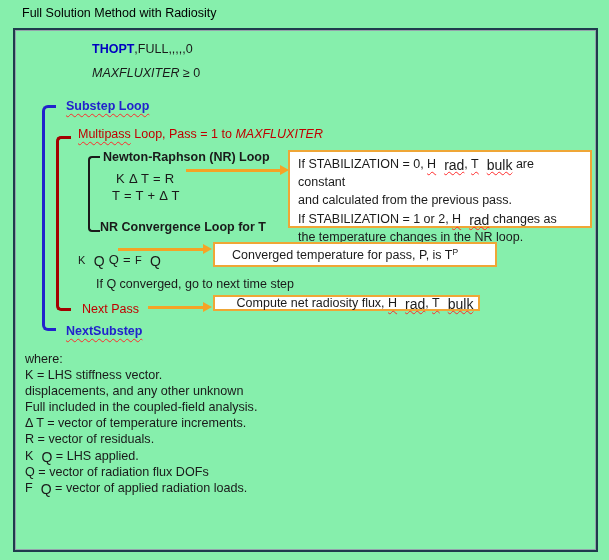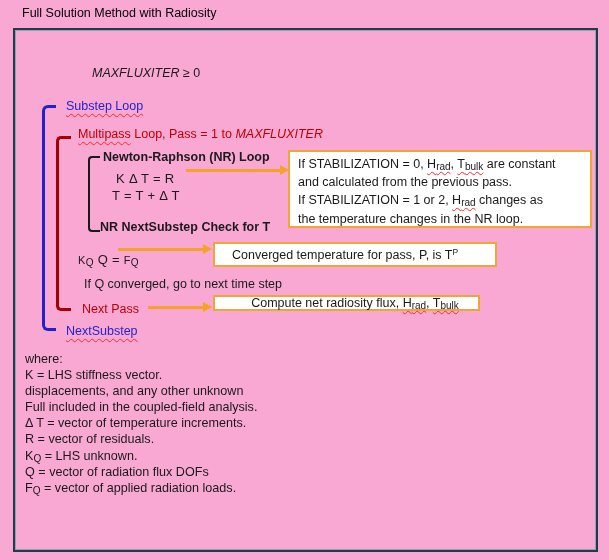--- a/index.html
+++ b/index.html
@@ -1,41 +1,41 @@
 <!DOCTYPE html>
 <html><head>
 <meta charset="utf-8">
 <style>
   html,body { margin:0; padding:0; background:#ffffff; }
   .stage {
-    position:relative; width:609px; height:560px; background:#f9a8d4;
+    position:relative; width:609px; height:560px; background:#86efac;
     font-family:"Liberation Sans", sans-serif; font-size:12.5px; color:#1a1a1a;
     overflow:hidden;
   }
   .abs { position:absolute; }
   .frame {
     border:2px solid #1f3b4d; box-sizing:border-box;
     box-shadow: inset 0 0 0 1px #93a3ab;
   }
   .title { font-size:12.5px; color:#000; white-space:nowrap; }
   .kw { color:#0000c0; font-weight:bold; }
-  .loop-blue { color:#2222cc; font-weight:normal; white-space:nowrap; }
+  .loop-blue { color:#2222cc; font-weight:bold; white-space:nowrap; }
   .loop-red { color:#c00000; font-weight:normal; white-space:nowrap; }
   .wavy, .sp {
     text-decoration-line: underline;
     text-decoration-style: wavy;
     text-decoration-color:#ff2a2a;
     text-decoration-thickness:1px;
     text-underline-offset:3px;
   }
   .bold { font-weight:bold; }
   .line { white-space:nowrap; }
   .eq { font-size:13px; white-space:nowrap; letter-spacing:0.3px; }
   .eq-small { font-size:11px; }
-  sub { font-size:10px; vertical-align:-2px; line-height:0; }
+  sub { font-size:14px; vertical-align:-2px; line-height:0;margin-left:8px; }
   sup { font-size:8.5px; vertical-align:4px; line-height:0; }
   .bracket {
     position:absolute; border-style:solid; border-right:none; box-sizing:border-box;
   }
   .bracket-blue { border-width:3px 0 3px 3px; border-color:#2222cc; border-radius:6px 0 0 6px; }
   .bracket-red  { border-width:3px 0 3px 3px; border-color:#a30000; border-radius:5px 0 0 5px; }
   .bracket-black{ border-width:2.5px 0 2.5px 2.5px; border-color:#1a1a1a; border-radius:4px 0 0 4px; }
   .callout {
     border:2px solid #efa636; background:#ffffff; box-sizing:border-box;
     font-size:12.5px; color:#1a1a1a;
@@ -52,20 +52,23 @@
 </style>
 </head>
 <body>
 
 <div class="stage">
 
   <div class="abs title" style="left:22px; top:6px;">Full Solution Method with Radiosity</div>
 
   <div class="abs frame" style="left:13px; top:28px; width:585px; height:524px;"></div>
 
+  <div class="abs line" style="left:92px; top:42px;">
+    <span class="kw">THOPT</span><span>,FULL,,,,,0</span>
+  </div>
   <div class="abs line" style="left:92px; top:66px;">
     <i>MAXFLUXITER</i><span> ≥ 0</span>
   </div>
 
   <div class="bracket bracket-blue" style="left:42px; top:105px; width:14px; height:226px;"></div>
   <div class="bracket bracket-red" style="left:56px; top:136px; width:15px; height:175px;"></div>
   <div class="bracket bracket-black" style="left:88px; top:156px; width:12px; height:76px;"></div>
 
   <div class="abs loop-blue" style="left:66px; top:99px;">
     <span class="wavy">Substep Loop</span>
@@ -73,21 +76,21 @@
 
   <div class="abs loop-red" style="left:78px; top:127px;">
     <span class="wavy">Multipass</span><span> Loop, Pass = 1 to </span><i>MAXFLUXITER</i>
   </div>
 
   <div class="abs bold line" style="left:103px; top:150px;">Newton-Raphson (NR) Loop</div>
 
   <div class="abs eq" style="left:116px; top:171px;">K Δ T = R</div>
   <div class="abs eq" style="left:112px; top:188px;">T = T + Δ T</div>
 
-  <div class="abs bold line" style="left:100px; top:220px;">NR NextSubstep Check for T</div>
+  <div class="abs bold line" style="left:100px; top:220px;">NR Convergence Loop for T</div>
 
   <div class="abs" style="left:186px; top:169px;">
     <div class="arrow-line" style="width:95px;"></div>
     <div class="arrow-head" style="left:94px; top:-4px;"></div>
   </div>
 
   <div class="abs callout callout-multiline" style="left:288px; top:150px; width:304px; height:78px;">
     <span>If STABILIZATION = 0, </span><span class="sp"><span>H</span><sub>rad</sub></span><span>, </span><span class="sp"><span>T</span><sub>bulk</sub></span><span> are constant</span><br>
     <span>and calculated from the previous pass.</span><br>
     <span>If STABILIZATION = 1 or 2, </span><span class="sp"><span>H</span><sub>rad</sub></span><span> changes as</span><br>
@@ -100,21 +103,21 @@
 
   <div class="abs" style="left:118px; top:248px;">
     <div class="arrow-line" style="width:86px;"></div>
     <div class="arrow-head" style="left:85px; top:-4px;"></div>
   </div>
 
   <div class="abs callout callout-single" style="left:213px; top:242px; width:284px; height:25px;">
     <span><span>Converged temperature for pass, P, is T</span><sup>P</sup></span>
   </div>
 
-  <div class="abs line" style="left:84px; top:277px;">If Q converged, go to next time step</div>
+  <div class="abs line" style="left:96px; top:277px;">If Q converged, go to next time step</div>
 
   <div class="abs loop-red" style="left:82px; top:302px;">Next Pass</div>
 
   <div class="abs" style="left:148px; top:306px;">
     <div class="arrow-line" style="width:56px;"></div>
     <div class="arrow-head" style="left:55px; top:-4px;"></div>
   </div>
 
   <div class="abs callout callout-single" style="left:213px; top:295px; width:267px; height:16px;justify-content:center;">
     <span><span>Compute net radiosity flux, </span><span class="sp"><span>H</span><sub>rad</sub></span><span>, </span><span class="sp"><span>T</span><sub>bulk</sub></span></span>
@@ -124,18 +127,18 @@
     <span class="wavy">NextSubstep</span>
   </div>
 
   <div class="abs where" style="left:25px; top:351px;">
     <div>where:</div>
     <div>K = LHS stiffness vector.</div>
     <div>displacements, and any other unknown</div>
     <div>Full included in the coupled-field analysis.</div>
     <div>Δ T = vector of temperature increments.</div>
     <div>R = vector of residuals.</div>
-    <div><span>K</span><sub>Q</sub><span> = LHS unknown.</span></div>
+    <div><span>K</span><sub>Q</sub><span> = LHS applied.</span></div>
     <div>Q = vector of radiation flux DOFs</div>
     <div><span>F</span><sub>Q</sub><span> = vector of applied radiation loads.</span></div>
   </div>
 
 </div>
 
 </body></html>

